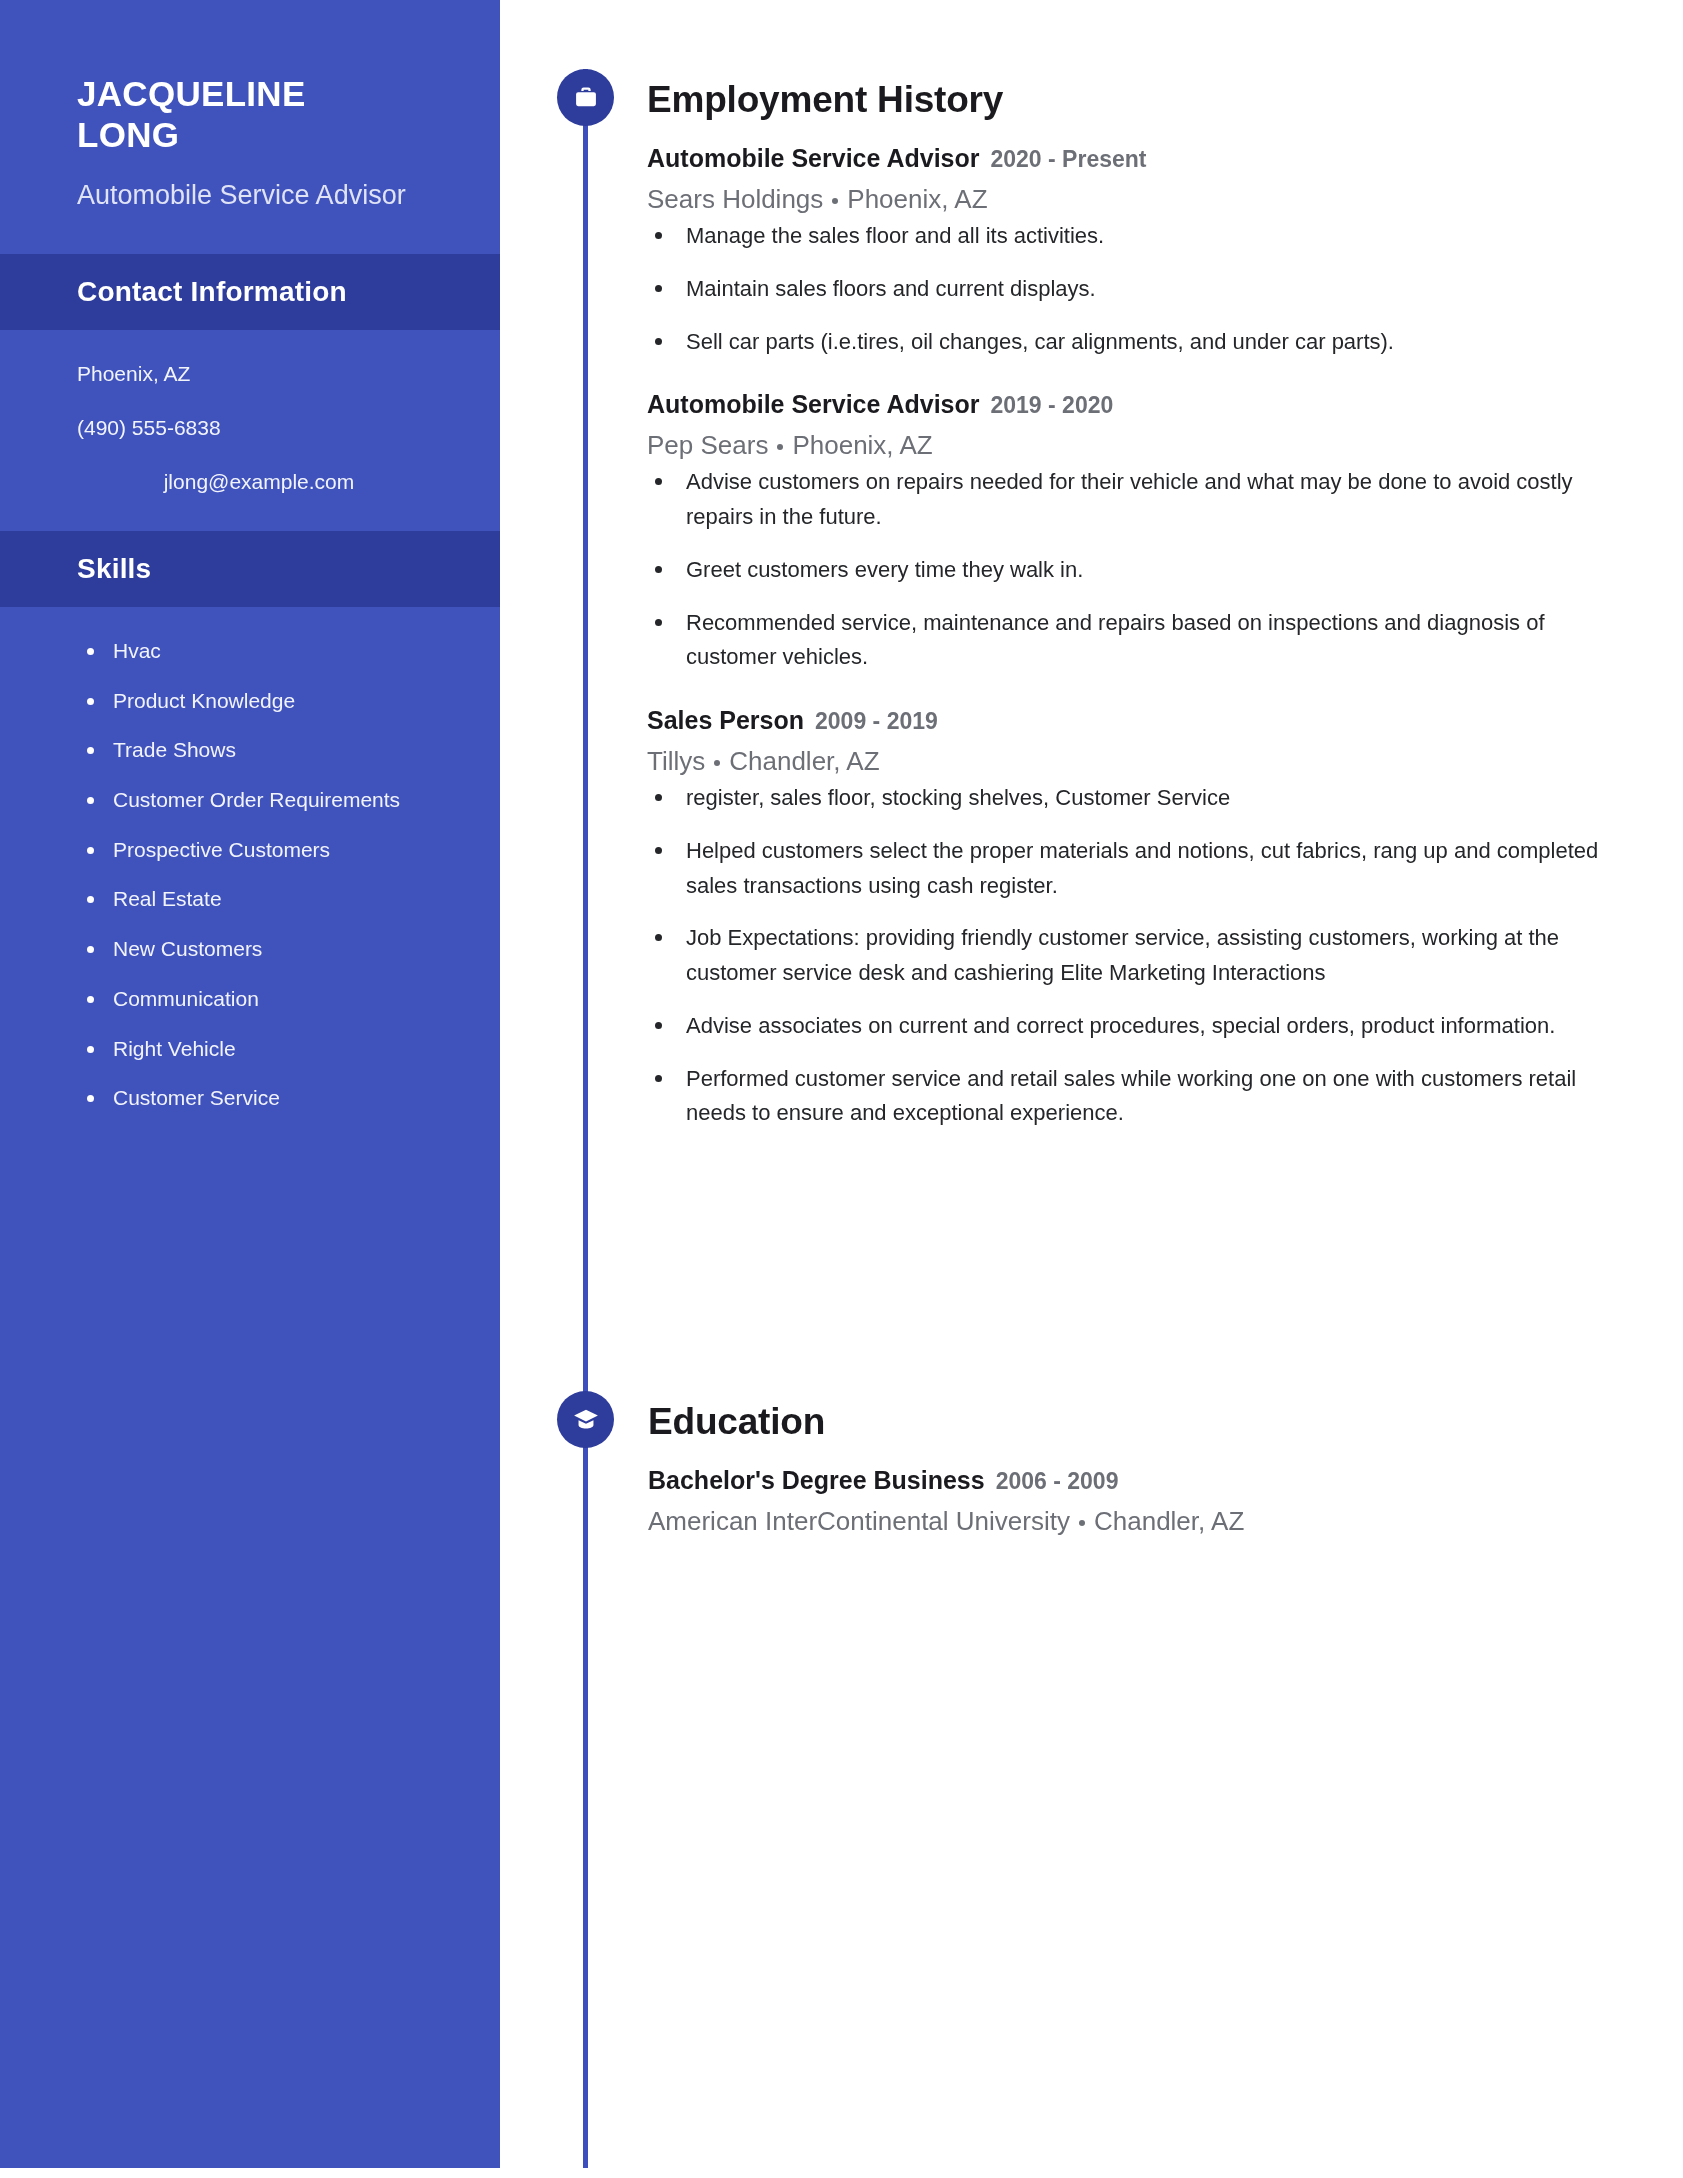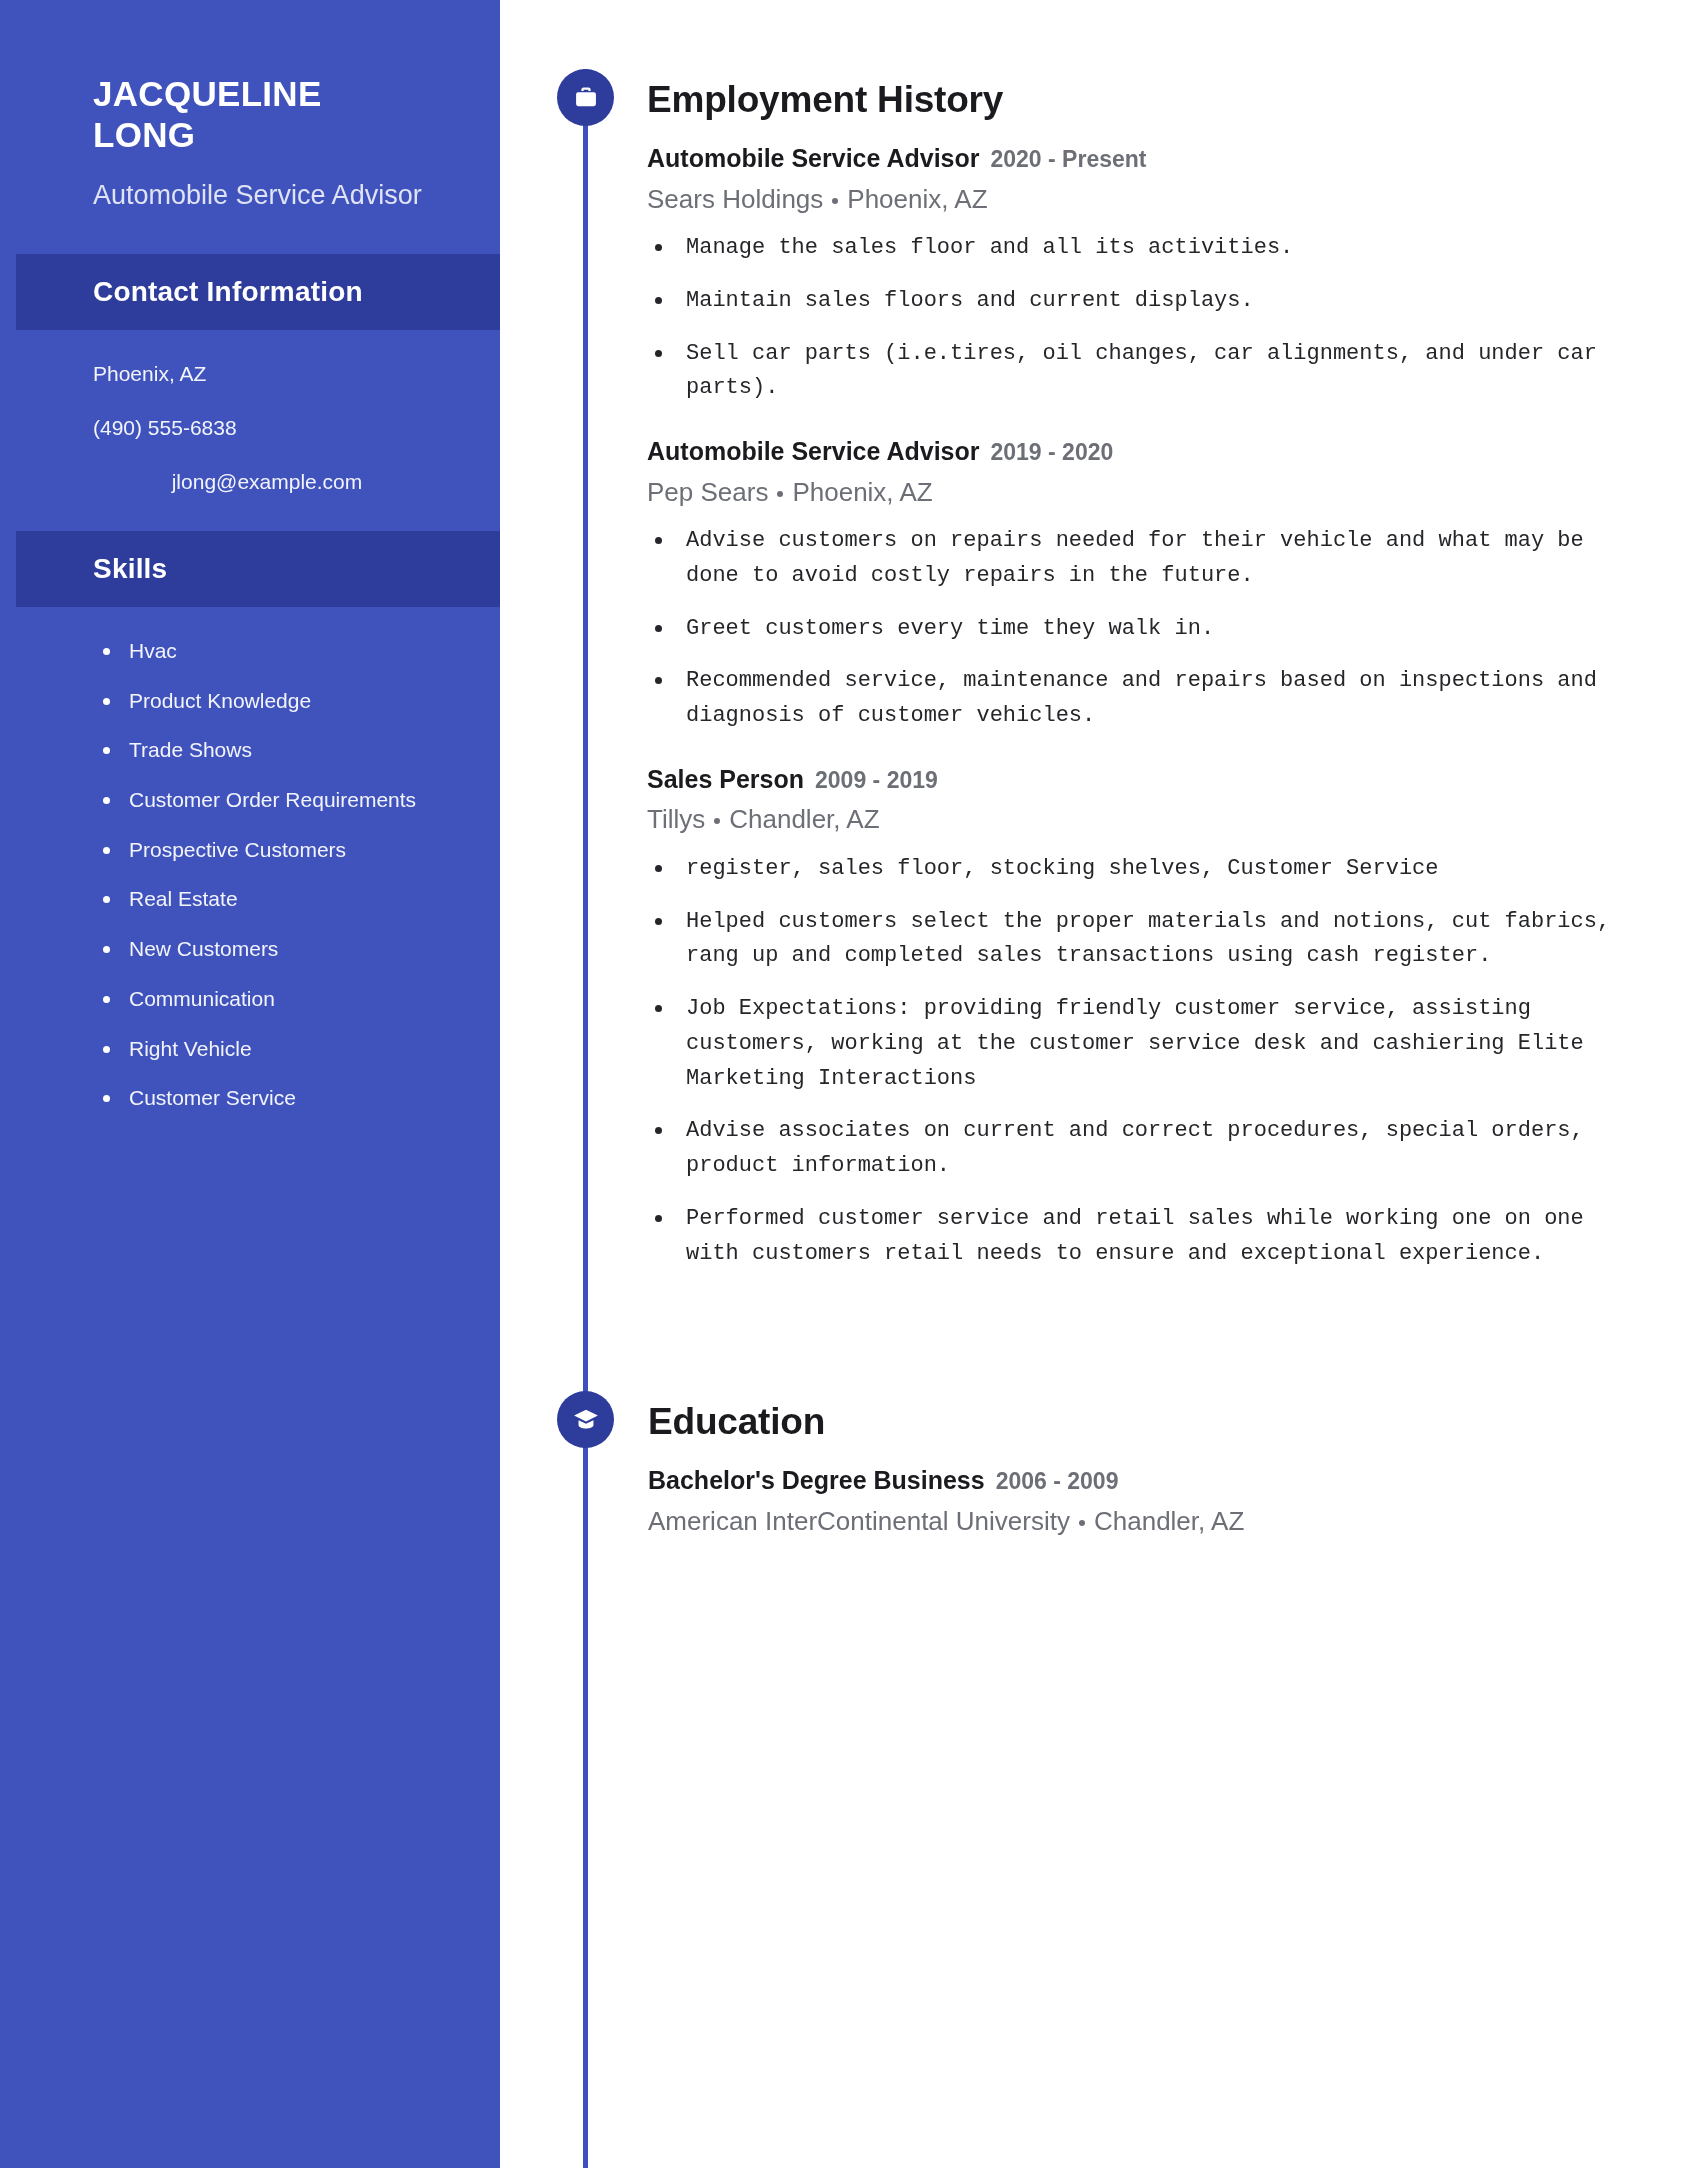--- a/index.html
+++ b/index.html
@@ -22,21 +22,20 @@
 
   
   .sidebar {
     position: absolute;
     left: 0;
     top: 0;
     width: 500px;
     height: 2168px;
     background: #4053bd;
     color: #ffffff;
-    padding-left: 16px;
   }
 
   .sidebar-head {
     padding: 73px 71px 40px 77px;
   }
 
   .full-name {
     font-size: 35px;
     font-weight: 700;
     letter-spacing: 0.3px;
@@ -175,21 +174,21 @@
   .entry-sub .dot {
     display: inline-block;
     margin: 0 9px;
     vertical-align: middle;
     width: 6px;
     height: 6px;
     border-radius: 50%;
     background: #6d6f77;
   }
 
-  .bullets { margin-top: 16px; font-family: Liberation Mono, monospace; }
+  .bullets { margin-top: 4px; }
 
   .bullet {
     position: relative;
     font-size: 22px;
     line-height: 1.58;
     color: #252629;
     padding-left: 39px;
     margin-bottom: 18px;
   }
   .bullet:last-child { margin-bottom: 0; }

